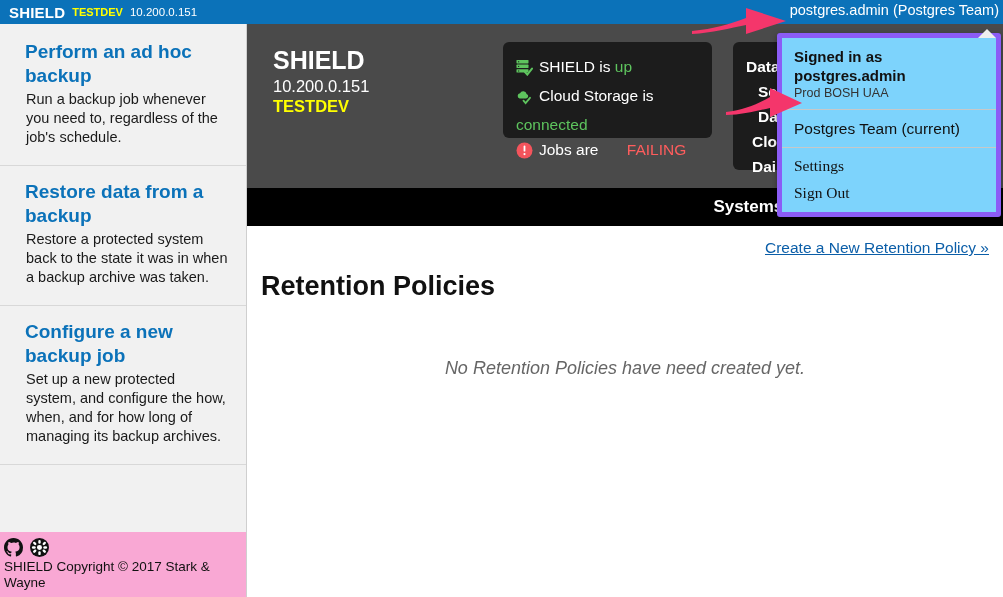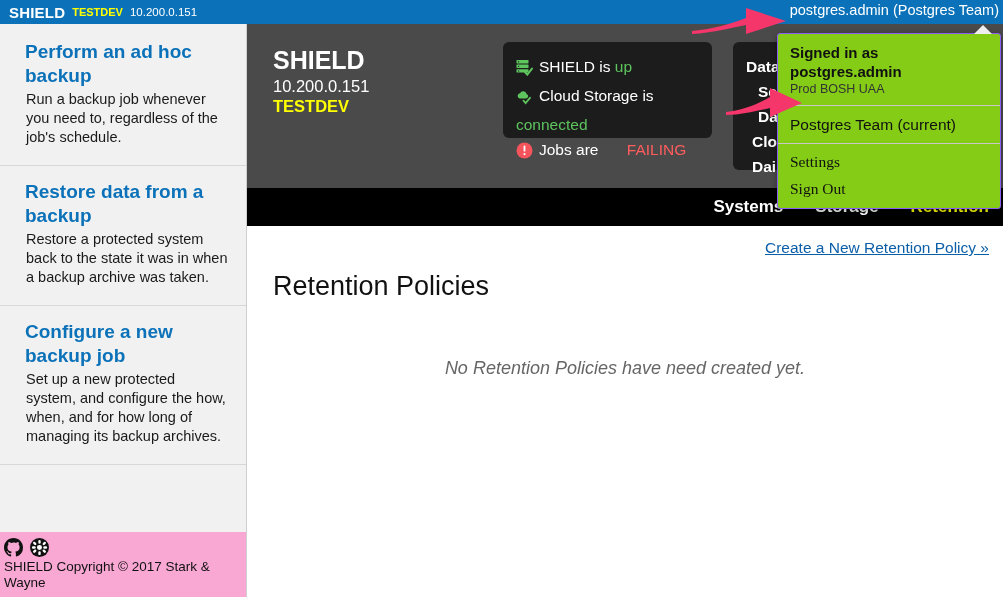--- a/index.html
+++ b/index.html
@@ -149,36 +149,36 @@
   
   .content { position: relative; padding: 0 14px; }
   .create-link {
     display: block; text-align: right;
     margin-top: 13px;
     color: #0b5ea8; font-size: 15.5px;
     text-decoration: underline;
     cursor: pointer;
   }
   .page-title {
-    margin: 14px 0 0 12px;
-    font-size: 27px; font-weight: normal; color: #111;
+    margin: 14px 0 0 0;
+    font-size: 27px; font-weight: bold; color: #111;
   }
   .empty-msg {
     margin-top: 56px;
     text-align: center;
     font-size: 18px; font-style: italic; color: #666;
   }
 
   
   .dropdown {
     position: absolute;
     left: 777px; top: 33px;
     width: 224px;
-    background: #84cc16;
-    border: 1px solid #8b5cf6;
+    background: #7dd3fc;
+    border: 5px solid #8b5cf6;
     border-radius: 3px;
     box-shadow: 0 2px 6px rgba(0,0,0,0.35);
     z-index: 25;
   }
   .dropdown .caret {
     position: absolute; top: -9px; left: 196px;
     width: 0; height: 0;
     border-left: 9px solid transparent;
     border-right: 9px solid transparent;
     border-bottom: 9px solid #efefef;

